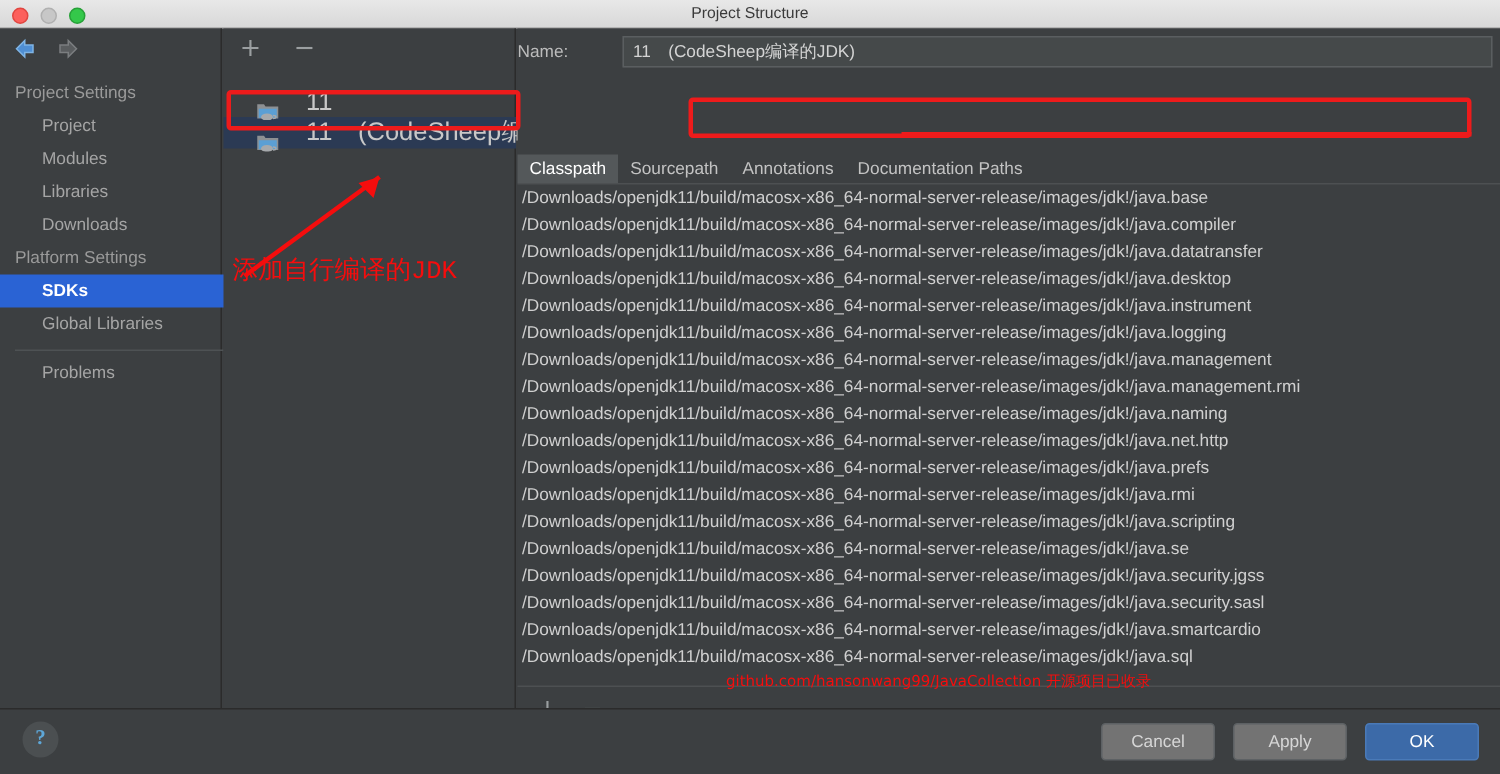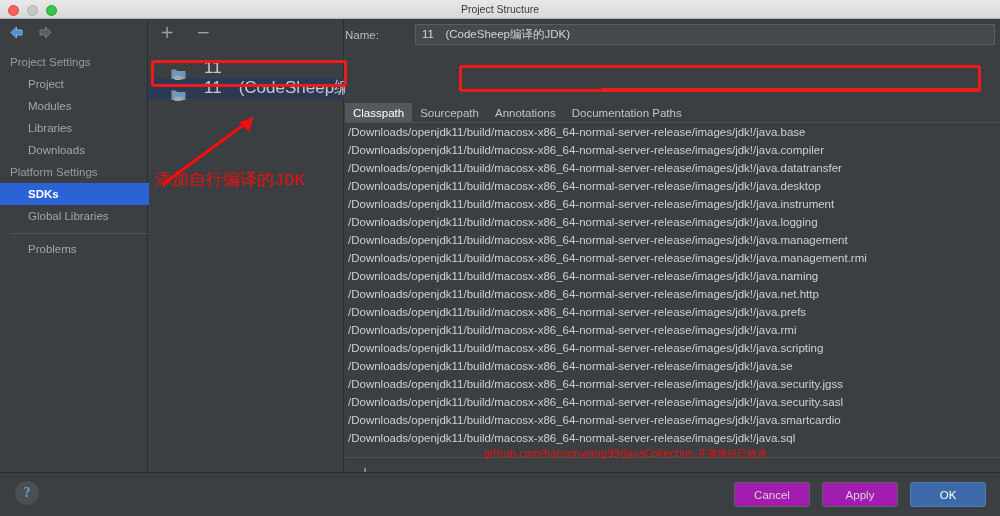--- a/index.html
+++ b/index.html
@@ -64,21 +64,21 @@
   .help-btn {
     position: absolute; left: 15px; top: 8px; width: 24px; height: 24px;
     border-radius: 50%; background: #4b4f51;
     display: flex; align-items: center; justify-content: center;
     color: #5ea7d8; font-size: 14px; font-weight: bold;
     font-family: "Liberation Serif", serif;
   }
   .dlg-buttons { position: absolute; right: 14px; top: 9px; display: flex; gap: 12px; }
   .btn {
     min-width: 76px; height: 25px; border-radius: 3px;
-    background: #a21caf; border: 1px solid #5d6164;
+    background: #737373; border: 1px solid #5d6164;
     color: #d6d6d6; font-size: 11.5px;
     display: flex; align-items: center; justify-content: center;
   }
   .btn.primary { background: #3c6aa8; border-color: #4a7ab8; color: #ffffff; }
 
   
   .sdk-panel {
     position: absolute; left: 149px; top: 19px; width: 195px; height: 453px;
     background: #3c3f41; border-right: 1px solid #2b2b2b;
   }

